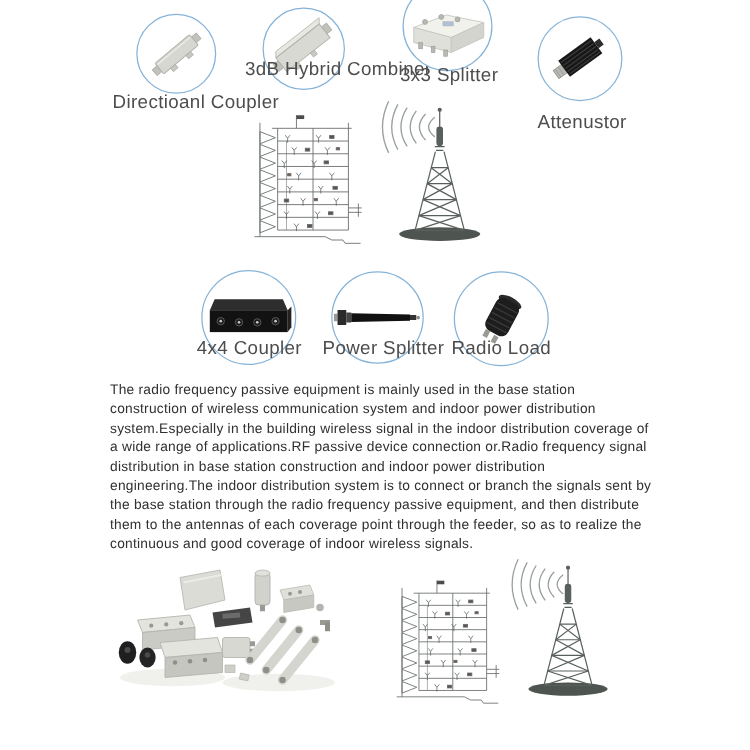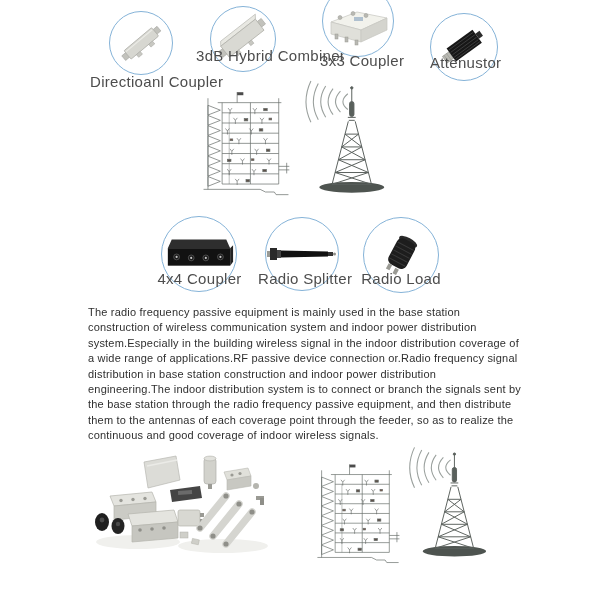--- a/index.html
+++ b/index.html
@@ -155,41 +155,41 @@
       <polygon points="38,30 64,18 64,30 38,42" fill="#d4d4ce" stroke="#c6c6c0" stroke-width=".7"></polygon>
       <rect x="31" y="17" width="9" height="4" fill="#9db3c8" opacity=".8"></rect>
       <circle cx="17" cy="17.5" r="2" fill="#b9b9b3" stroke="#9a9a94" stroke-width=".5"></circle>
       <circle cx="30" cy="13.5" r="2" fill="#b9b9b3" stroke="#9a9a94" stroke-width=".5"></circle>
       <circle cx="43" cy="15.5" r="2" fill="#b9b9b3" stroke="#9a9a94" stroke-width=".5"></circle>
       <rect x="12" y="34" width="3" height="5" fill="#b9b9b3" stroke="#9a9a94" stroke-width=".5"></rect>
       <rect x="22" y="37" width="3" height="5" fill="#b9b9b3" stroke="#9a9a94" stroke-width=".5"></rect>
       <rect x="32" y="40" width="3" height="5" fill="#b9b9b3" stroke="#9a9a94" stroke-width=".5"></rect>
     </svg>
   </div>
-  <div class="callout-label" style="left:320px;top:52px;width:75px">3x3 Coupler</div>
+  <div class="callout-label" style="left:320px;top:52px;width:75px">3x3 Splitter</div>
 
   <div class="circle" style="left:430px;top:13px;width:66px;height:66px">
     <svg width="66" height="66" viewBox="0 0 66 66">
       <g transform="rotate(-36 33 33)">
         <rect x="10" y="28" width="8" height="8" fill="#b9b9b3" stroke="#8f8f89" stroke-width=".6"></rect>
         <line x1="12" y1="28" x2="12" y2="36" stroke="#8f8f89" stroke-width=".5"></line>
         <line x1="15" y1="28" x2="15" y2="36" stroke="#8f8f89" stroke-width=".5"></line>
         <rect x="18" y="24" width="32" height="16" fill="#171717"></rect>
         <g stroke="#3c3c3c" stroke-width=".9">
           <line x1="19" y1="26.5" x2="49" y2="26.5"></line>
             <line x1="19" y1="29.5" x2="49" y2="29.5"></line>
           <line x1="19" y1="32.5" x2="49" y2="32.5"></line>
             <line x1="19" y1="35.5" x2="49" y2="35.5"></line>
           <line x1="19" y1="38" x2="49" y2="38"></line>
         </g>
         <rect x="50" y="29" width="5" height="6" fill="#2c2c2c"></rect>
       </g>
     </svg>
   </div>
-  <div class="callout-label" style="left:430px;top:54px;width:70px">Attenustor</div>
+  <div class="callout-label" style="left:430px;top:89px;width:70px">Attenustor</div>
 
   <svg style="position:absolute;left:200px;top:86px" width="92" height="120" viewBox="0 0 104 124">
     <use href="#g-bld"></use>
   </svg>
   <svg style="position:absolute;left:285px;top:78px" width="104" height="128" viewBox="0 0 104 130">
     <use href="#g-tower"></use>
   </svg>
 
   <div class="circle" style="left:161px;top:216px;width:74px;height:74px">
     <svg width="74" height="56" viewBox="0 0 76 56">
@@ -213,21 +213,21 @@
   <div class="circle" style="left:265px;top:217px;width:72px;height:72px">
     <svg width="70" height="28" viewBox="0 0 70 28">
       <rect x="0" y="11" width="3" height="6" fill="#9a9a94"></rect>
       <rect x="3" y="8" width="7" height="12" fill="#2a2a2a"></rect>
       <rect x="10" y="10" width="4" height="8" fill="#444"></rect>
       <polygon points="14,10.5 61,11.5 61,16.5 14,17.5" fill="#111"></polygon>
       <rect x="61" y="12" width="5" height="4" fill="#333"></rect>
       <circle cx="67.5" cy="14" r="1.5" fill="#8f8f89"></circle>
     </svg>
   </div>
-  <div class="callout-label" style="left:258px;top:270px;width:90px">Radio Splitter</div>
+  <div class="callout-label" style="left:258px;top:270px;width:90px">Power Splitter</div>
 
   <div class="circle" style="left:363px;top:217px;width:74px;height:74px">
     <svg width="54" height="58" viewBox="0 0 54 58">
       <g transform="rotate(28 27 29)">
         <ellipse cx="27" cy="14" rx="10" ry="4" fill="#2a2a2a"></ellipse>
         <rect x="17" y="13" width="20" height="29" rx="6" fill="#1d1d1d"></rect>
         <g stroke="#3a3a3a" stroke-width="1">
           <line x1="18" y1="19" x2="36" y2="19"></line>
             <line x1="18" y1="23.5" x2="36" y2="23.5"></line>
           <line x1="18" y1="28" x2="36" y2="28"></line>

